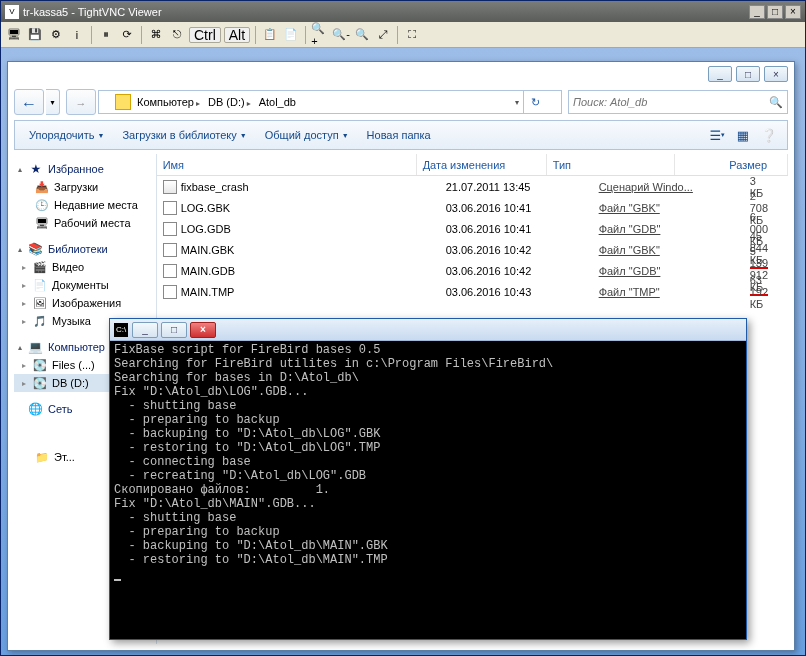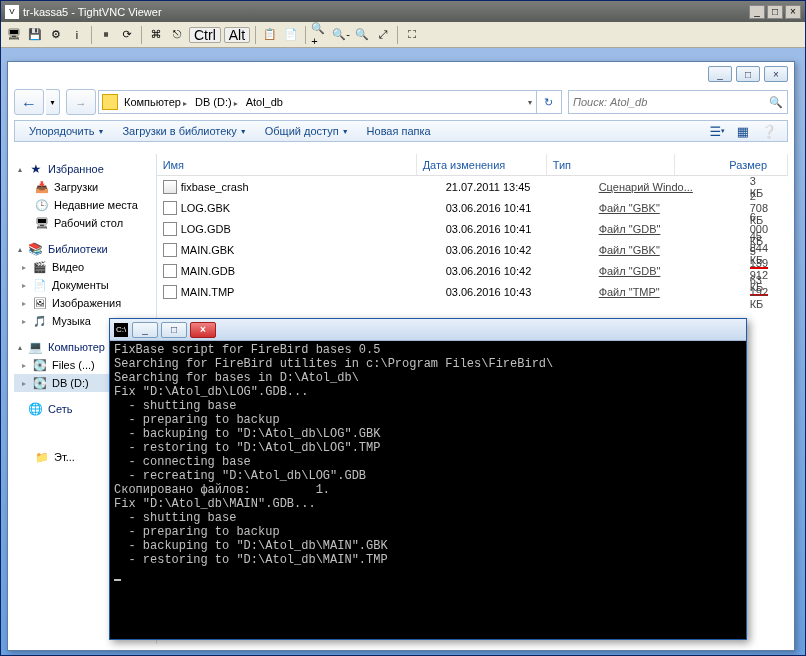--- a/index.html
+++ b/index.html
@@ -22,30 +22,30 @@
 
 
 .explorer { position: absolute; top: 13px; left: 6px; width: 788px; height: 590px; background: #fff; border: 1px solid #5a7ea8; box-shadow: 2px 2px 6px rgba(0,0,0,0.3); }
 .exp-ctrl { position: absolute; top: 4px; right: 6px; display: flex; gap: 4px; }
 .exp-ctrl span { width: 24px; height: 16px; border: 1px solid #7b9ebd; border-radius: 2px; background: linear-gradient(#f4f8fc,#d6e4f2); display: inline-flex; align-items: center; justify-content: center; cursor: pointer; font-size: 10px; color: #335; }
 
 .exp-nav { position: absolute; top: 26px; left: 6px; right: 6px; height: 28px; display: flex; align-items: center; gap: 2px; }
 .nav-btn { width: 30px; height: 26px; border: 1px solid #b0c4de; border-radius: 3px; background: linear-gradient(#fdfdfd,#e8f0f8); display: inline-flex; align-items: center; justify-content: center; cursor: pointer; }
 .nav-btn.back { color: #1e5aa8; font-size: 16px; }
 .nav-chev { width: 14px; height: 26px; border: 1px solid #b0c4de; border-left: none; border-radius: 0 3px 3px 0; background: linear-gradient(#fdfdfd,#e8f0f8); display: inline-flex; align-items: center; justify-content: center; font-size: 8px; cursor: pointer; margin-right: 4px; }
-.breadcrumb { flex: 1; height: 24px; border: 1px solid #b0c4de; background: #fff; display: flex; align-items: center; padding: 0 1px; }
+.breadcrumb { flex: 1; height: 24px; border: 1px solid #b0c4de; background: #fff; display: flex; align-items: center; padding: 0 14px; }
 .bc-seg { padding: 0 4px; color: #000; cursor: pointer; }
 .bc-seg .ch { font-size: 8px; color: #555; margin-left: 2px; }
 .bc-icon { width: 16px; height: 16px; background: #ffe066; border: 1px solid #d4a500; margin: 0 2px; }
 .bc-refresh { width: 24px; height: 24px; border-left: 1px solid #b0c4de; display: inline-flex; align-items: center; justify-content: center; color: #1e5aa8; cursor: pointer; }
 .search { width: 220px; height: 24px; border: 1px solid #b0c4de; margin-left: 4px; display: flex; align-items: center; padding: 0 4px; background: #fff; }
 .search input { border: none; outline: none; flex: 1; font-style: italic; color: #888; font-size: 11px; }
 .search .s-icon { color: #1e5aa8; cursor: pointer; }
 
-.exp-menubar { position: absolute; top: 58px; left: 6px; right: 6px; height: 22px; background: linear-gradient(#f8fbfe,#e6eef8); border: 1px solid #b0c4de; display: flex; align-items: center; padding: 0 6px; gap: 2px; }
+.exp-menubar { position: absolute; top: 58px; left: 6px; right: 6px; height: 30px; background: linear-gradient(#f8fbfe,#e6eef8); border: 1px solid #b0c4de; display: flex; align-items: center; padding: 0 6px; gap: 2px; }
 .menu-item { padding: 4px 8px; color: #154a8c; cursor: pointer; display: flex; align-items: center; gap: 3px; }
 .menu-item .ch { font-size: 7px; }
 .menu-spacer { flex: 1; }
 .menu-ico { width: 24px; height: 22px; display: inline-flex; align-items: center; justify-content: center; cursor: pointer; color: #154a8c; font-size: 13px; }
 
 .exp-body { position: absolute; top: 92px; left: 6px; right: 6px; bottom: 6px; display: flex; }
 .tree { width: 164px; border-right: 1px solid #d8e2ec; overflow: hidden; padding: 4px 0; background: #fff; }
 .tree-grp { margin: 2px 0 8px 0; }
 .tree-head { display: flex; align-items: center; padding: 2px 4px; color: #0a246a; cursor: pointer; }
 .tree-head .arr { font-size: 8px; width: 10px; color: #666; }
@@ -185,21 +185,21 @@
             <div class="tree-item">
                 <span class="ico">📥</span>
                 <span>Загрузки</span>
               </div>
             <div class="tree-item">
                 <span class="ico">🕒</span>
                 <span>Недавние места</span>
               </div>
             <div class="tree-item">
                 <span class="ico">🖥</span>
-                <span>Рабочий стол</span>
+                <span>Рабочий места</span>
               </div>
           </div>
           <div class="tree-grp">
             <div class="tree-head">
                 <span class="arr">▴</span>
                 <span class="ico">📚</span>
                 <span>Библиотеки</span>
               </div>
             <div class="tree-item">
                 <span class="arr" style="font-size:8px;margin-left:-12px;width:10px;color:#888">▸</span>

